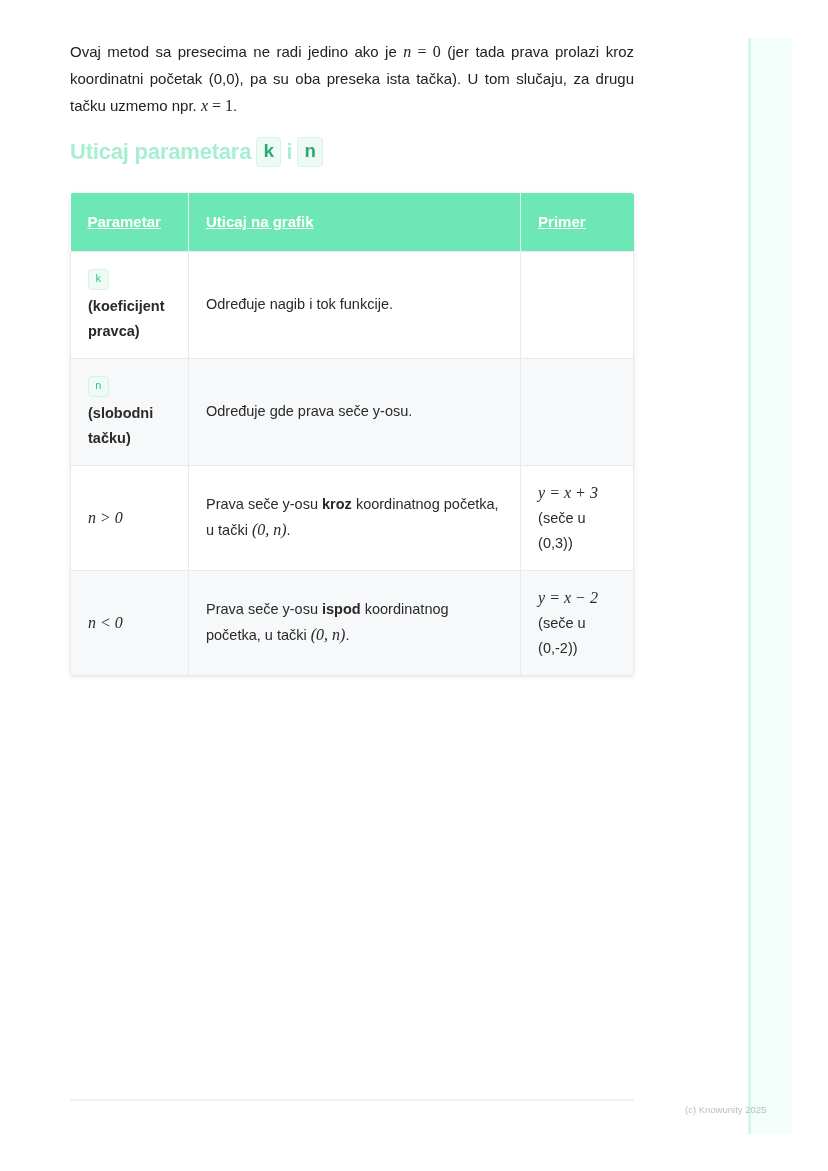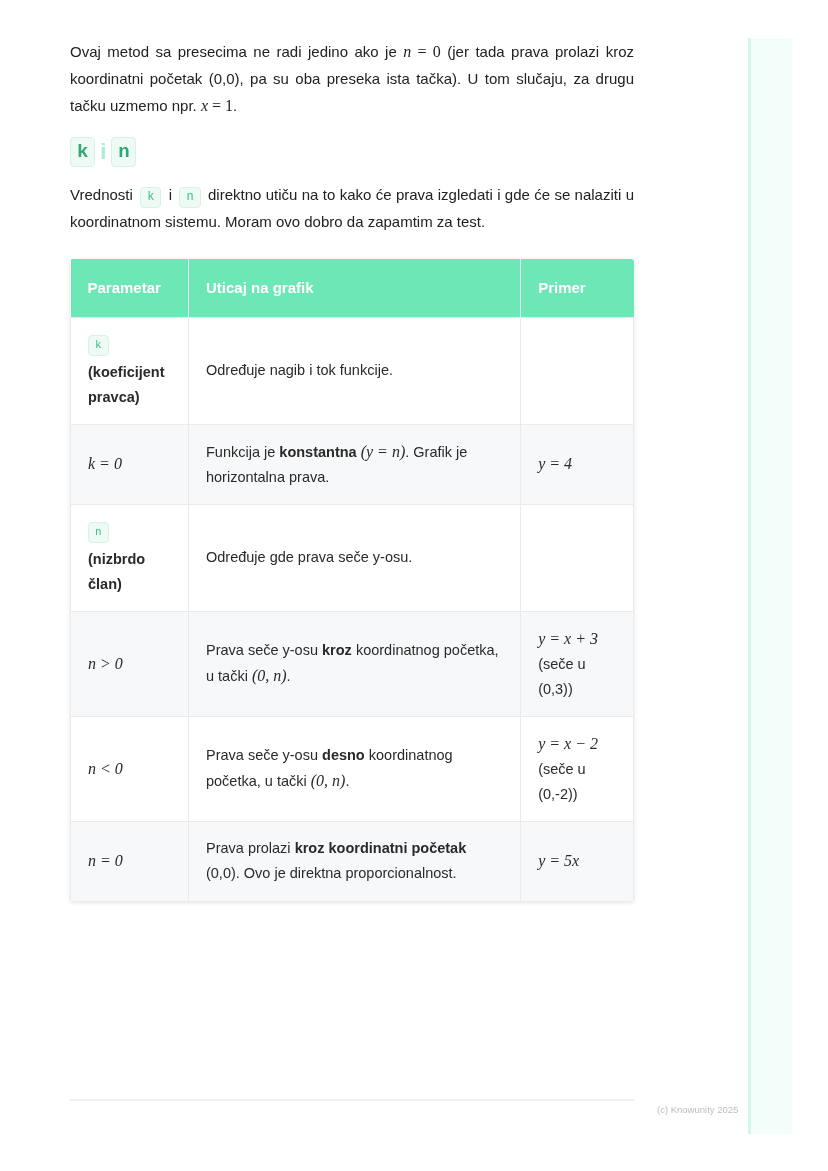--- a/index.html
+++ b/index.html
@@ -37,105 +37,90 @@
   td .code-chip { font-size: 11px; padding: 0 6px; line-height: 19px; margin-bottom: 4px; }
 
   table.params {
     margin-top: 24px; width: 564px; border-collapse: collapse;
     box-shadow: 0 1px 4px rgba(0,0,0,0.10); border-radius: 3px; overflow: hidden;
   }
   table.params th {
     background: #6ee7b7; color: #ffffff; font-weight: bold; font-size: 15px;
     text-align: left; padding: 0 17px; height: 58px;
     border-right: 1px solid #e6f7ef;
+    text-decoration: underline;
   }
   table.params th:last-child { border-right: none; }
   table.params td {
     font-size: 14.5px; line-height: 25px; color: #2a2a2a; padding: 10px 17px;
     border: 1px solid #e8eaed; vertical-align: middle;
   }
   table.params tr:nth-child(even) td { background: #f6f8fa; }
   table.params tr:nth-child(odd) td { background: #ffffff; }
   .col1 { width: 118px; }
   .col2 { width: 333px; }
   .col3 { width: 113px; }
   .label-bold { font-weight: bold; text-align: center; }
 
   .hr { position: absolute; left: 70px; top: 1099px; width: 564px; height: 2px; background: #eef0f2; }
-  .footer { position: absolute; left: 657px; top: 1104px; font-size: 9.5px; color: #b9bec4; }
+  .footer { position: absolute; left: 685px; top: 1104px; font-size: 9.5px; color: #b9bec4; }
 </style>
 </head>
 <body>
 
 <div class="page">
   <div class="side-strip"></div>
 
   <div class="content">
     <p class="body">
       <span>Ovaj metod sa presecima ne radi jedino ako je </span><span class="math">n</span><span class="math-up"> = 0</span><span> (jer tada prava prolazi kroz koordinatni početak (0,0), pa su oba preseka ista tačka). U tom slučaju, za drugu tačku uzmemo npr. </span><span class="math">x</span><span class="math-up"> = 1</span><span>.</span>
     </p>
 
     <h2 class="section">
+      <span>Uticaj parametara</span>
       <span class="code-chip">k</span>
       <span>i</span>
       <span class="code-chip">n</span>
     </h2>
 
-    <p class="body">
-      <span>Vrednosti</span>
-      <span class="code-chip">k</span>
-      <span>i</span>
-      <span class="code-chip">n</span>
-      <span>direktno utiču na to kako će prava izgledati i gde će se nalaziti u koordinatnom sistemu. Moram ovo dobro da zapamtim za test.</span>
-    </p>
 
     <table class="params">
       <thead>
         <tr>
           <th class="col1">Parametar</th>
           <th class="col2">Uticaj na grafik</th>
           <th class="col3">Primer</th>
         </tr>
       </thead>
       <tbody>
         <tr style="height:107px">
           <td>
             <span class="code-chip">k</span><br>
             <span class="label-bold">(koeficijent pravca)</span>
           </td>
           <td>Određuje nagib i tok funkcije.</td>
           <td></td>
         </tr>
-        <tr style="height:80px">
-          <td><span class="math">k = 0</span></td>
-          <td><span>Funkcija je </span><b>konstantna</b><span class="math"> (y = n)</span><span>. Grafik je horizontalna prava.</span></td>
-          <td><span class="math">y = 4</span></td>
-        </tr>
         <tr style="height:107px">
           <td>
             <span class="code-chip">n</span><br>
-            <span class="label-bold">(nizbrdo član)</span>
+            <span class="label-bold">(slobodni tačku)</span>
           </td>
           <td>Određuje gde prava seče y-osu.</td>
           <td></td>
         </tr>
         <tr style="height:105px">
           <td><span class="math">n &gt; 0</span></td>
           <td><span>Prava seče y-osu </span><b>kroz</b><span> koordinatnog početka, u tački </span><span class="math">(0, n)</span><span>.</span></td>
           <td><span class="math">y = x + 3</span><br><span>(seče u (0,3))</span></td>
         </tr>
         <tr style="height:105px">
           <td><span class="math">n &lt; 0</span></td>
-          <td><span>Prava seče y-osu </span><b>desno</b><span> koordinatnog početka, u tački </span><span class="math">(0, n)</span><span>.</span></td>
+          <td><span>Prava seče y-osu </span><b>ispod</b><span> koordinatnog početka, u tački </span><span class="math">(0, n)</span><span>.</span></td>
           <td><span class="math">y = x − 2</span><br><span>(seče u (0,-2))</span></td>
-        </tr>
-        <tr style="height:80px">
-          <td><span class="math">n = 0</span></td>
-          <td><span>Prava prolazi </span><b>kroz koordinatni početak</b><span> (0,0). Ovo je direktna proporcionalnost.</span></td>
-          <td><span class="math">y = 5x</span></td>
         </tr>
       </tbody>
     </table>
   </div>
 
   <div class="hr"></div>
   <div class="footer">(c) Knowunity 2025</div>
 </div>
 
 </body></html>

